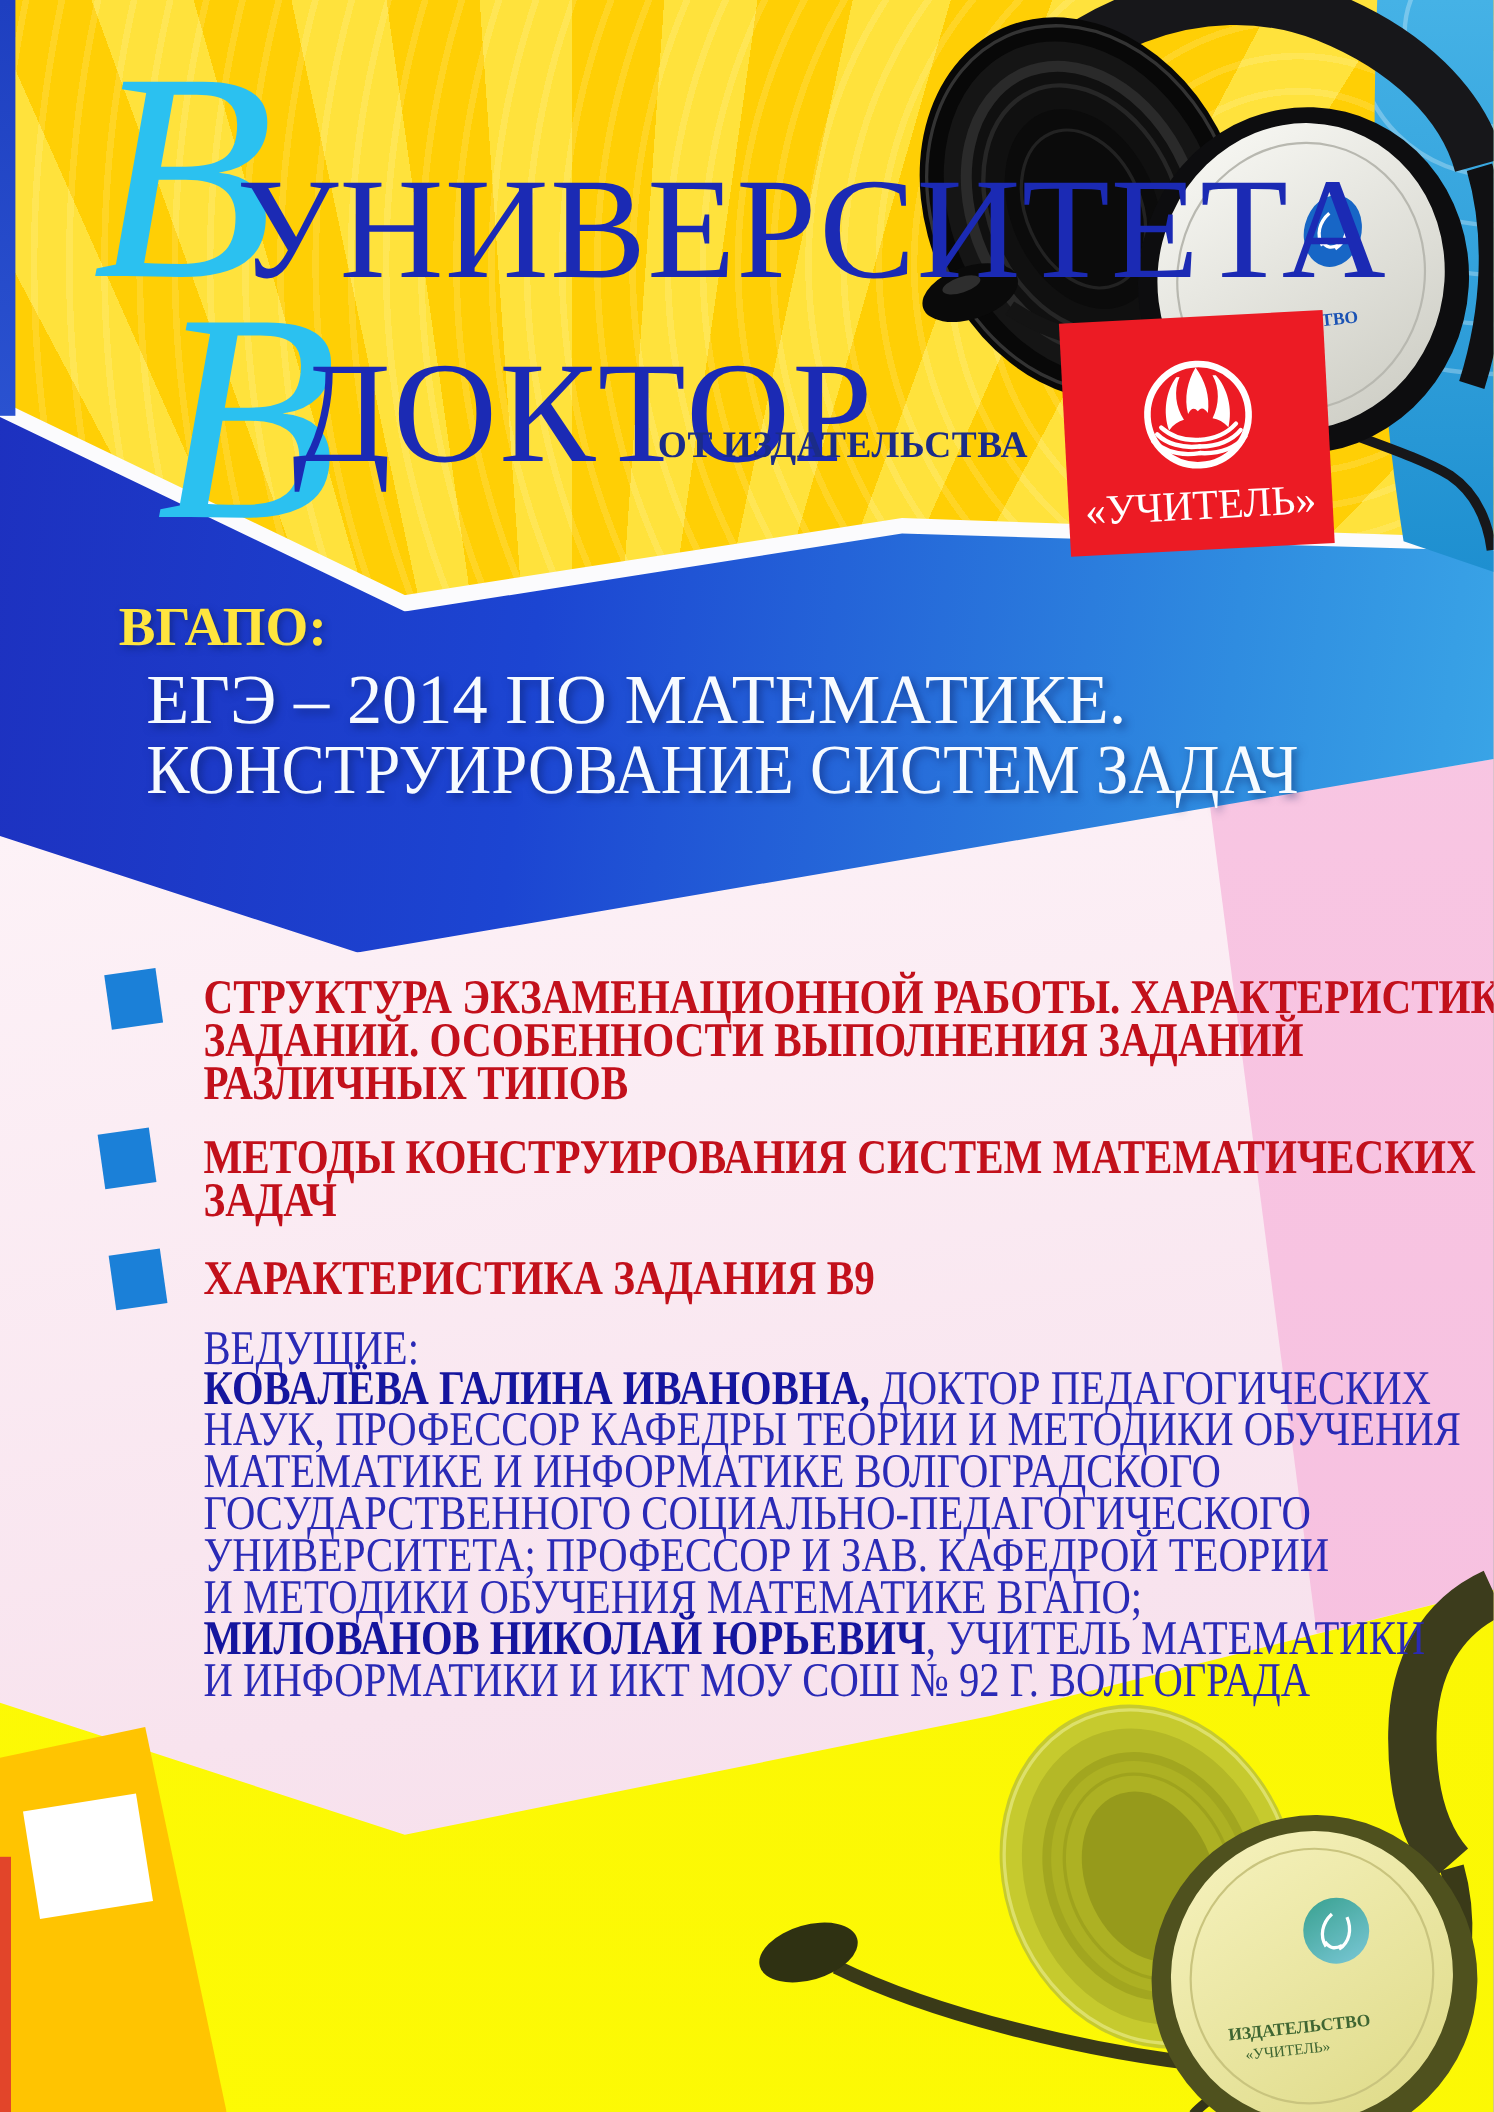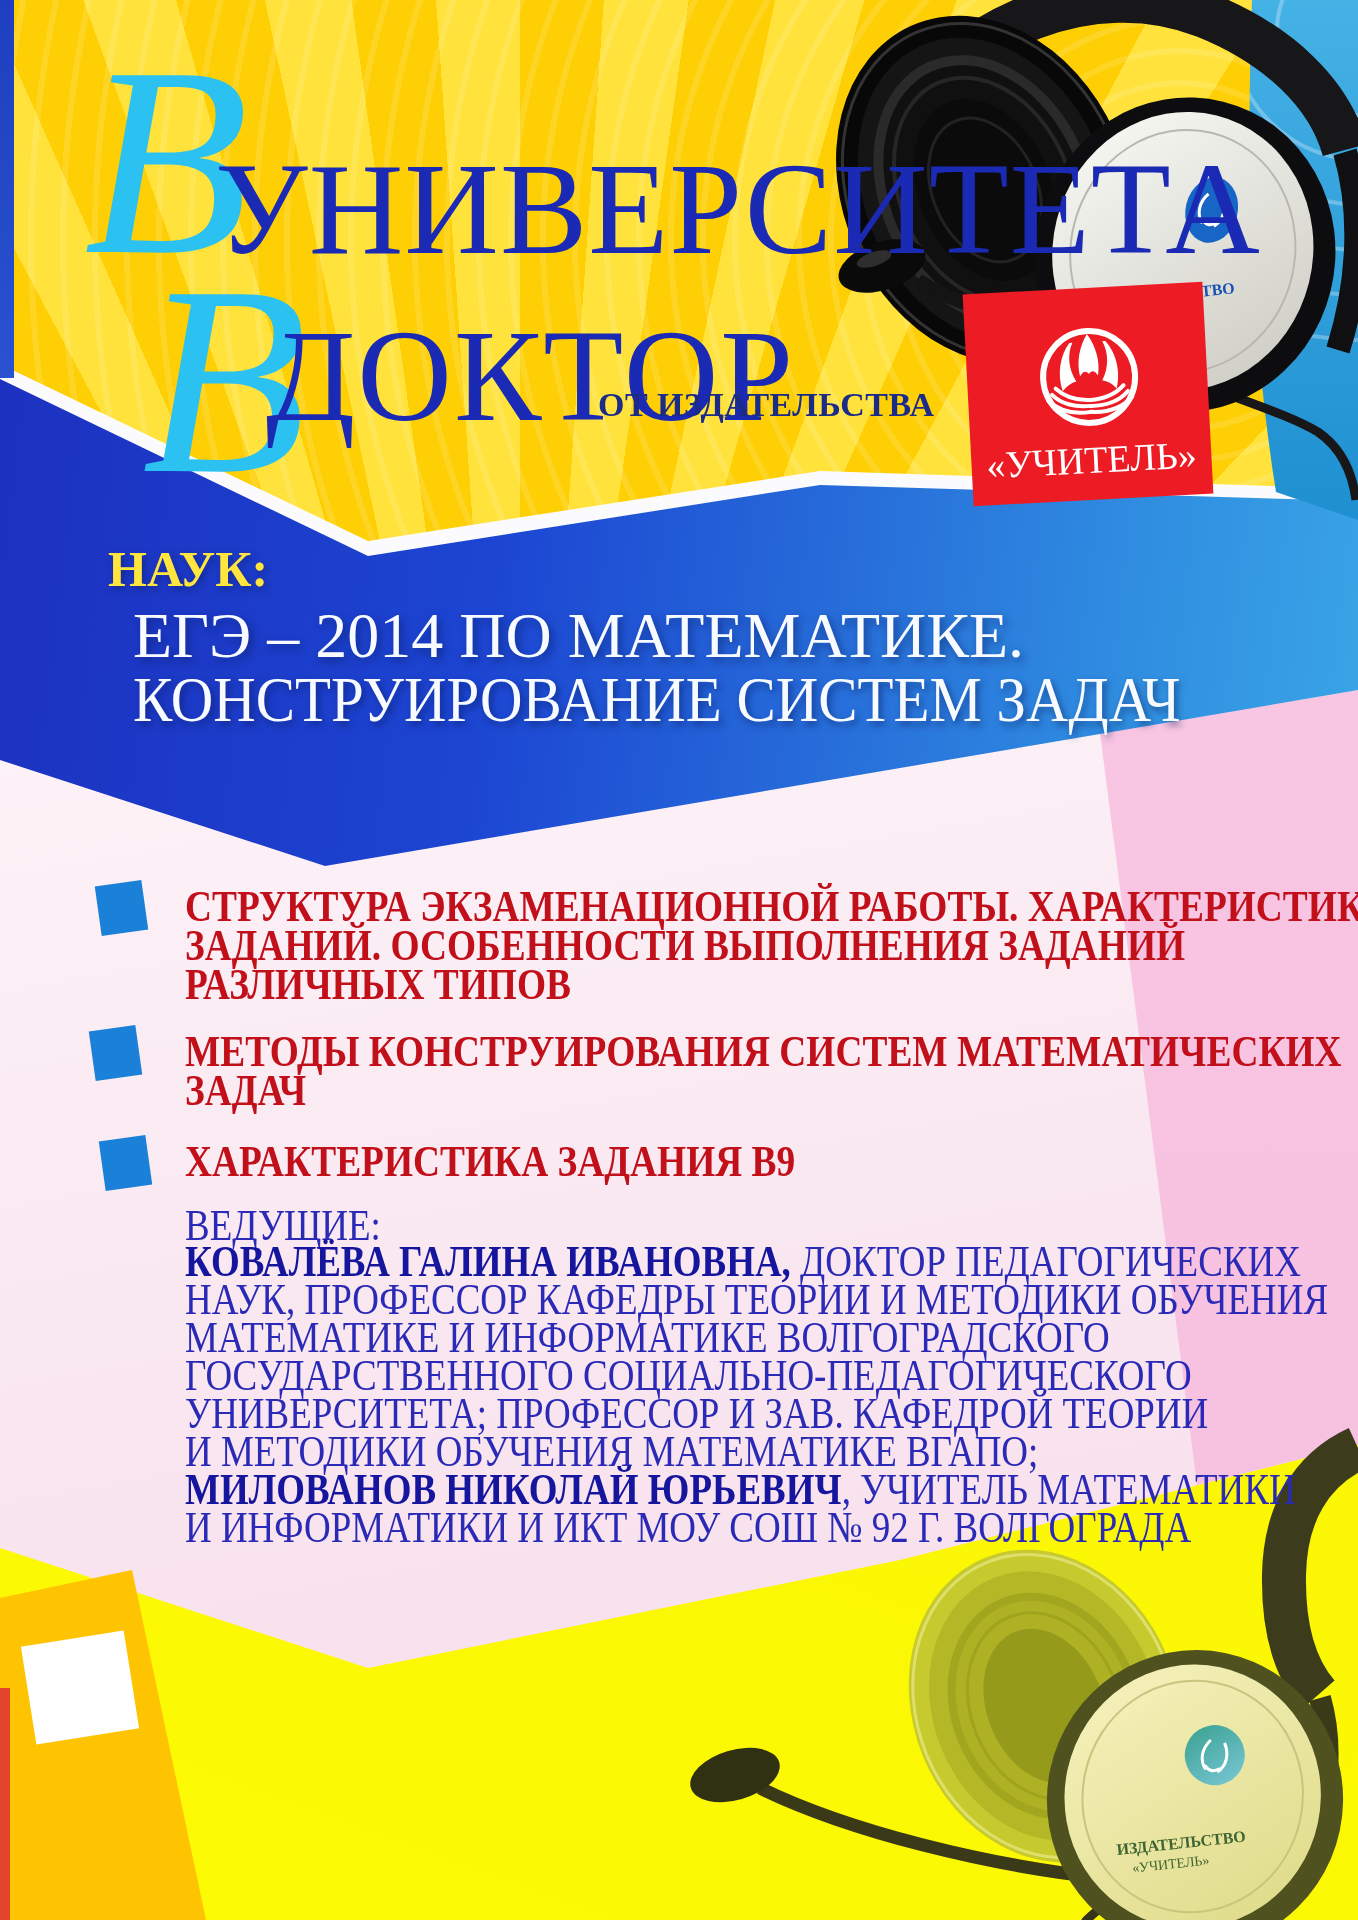--- a/index.html
+++ b/index.html
@@ -164,21 +164,21 @@
         <path d="M122 118 C106 119 92 114 84 105"></path>
         <path d="M122 124 C104 126 90 121 80 111"></path>
         <path d="M122 112 C136 112 148 107 156 99"></path>
         <path d="M122 118 C138 119 152 114 160 105"></path>
         <path d="M122 124 C140 126 154 121 164 111"></path>
       </g>
     </svg>
     <div class="logo-card-name">«УЧИТЕЛЬ»</div>
   </div>
 
-  <div class="abs band-label">НАУК:</div>
+  <div class="abs band-label">ВГАПО:</div>
   <div class="abs band-line1">ЕГЭ – 2014 ПО МАТЕМАТИКЕ.</div>
   <div class="abs band-line2">КОНСТРУИРОВАНИЕ СИСТЕМ ЗАДАЧ</div>
 
   <div class="abs yellow-bottom"></div>
   <div class="abs orange-band"></div>
   <div class="abs white-square"></div>
   <div class="abs red-strip"></div>
 
   <svg class="abs" style="left:560px;top:1398px;width:798px;height:522px" viewBox="560 1398 798 522">
     <defs>

